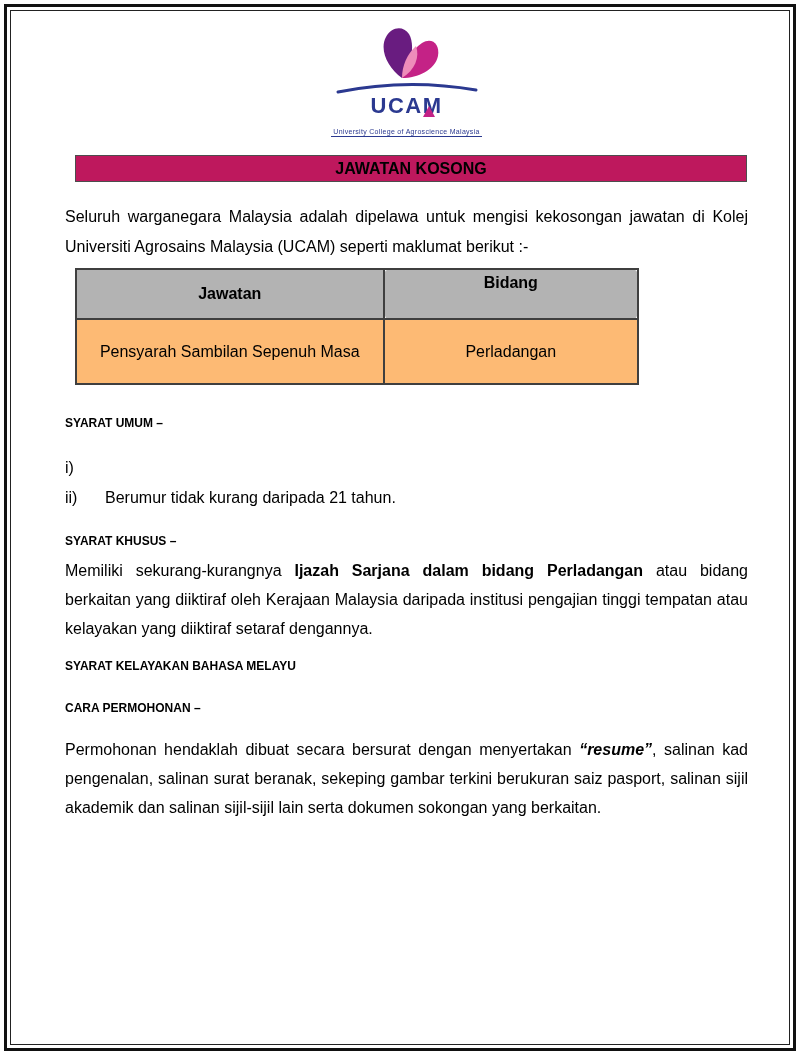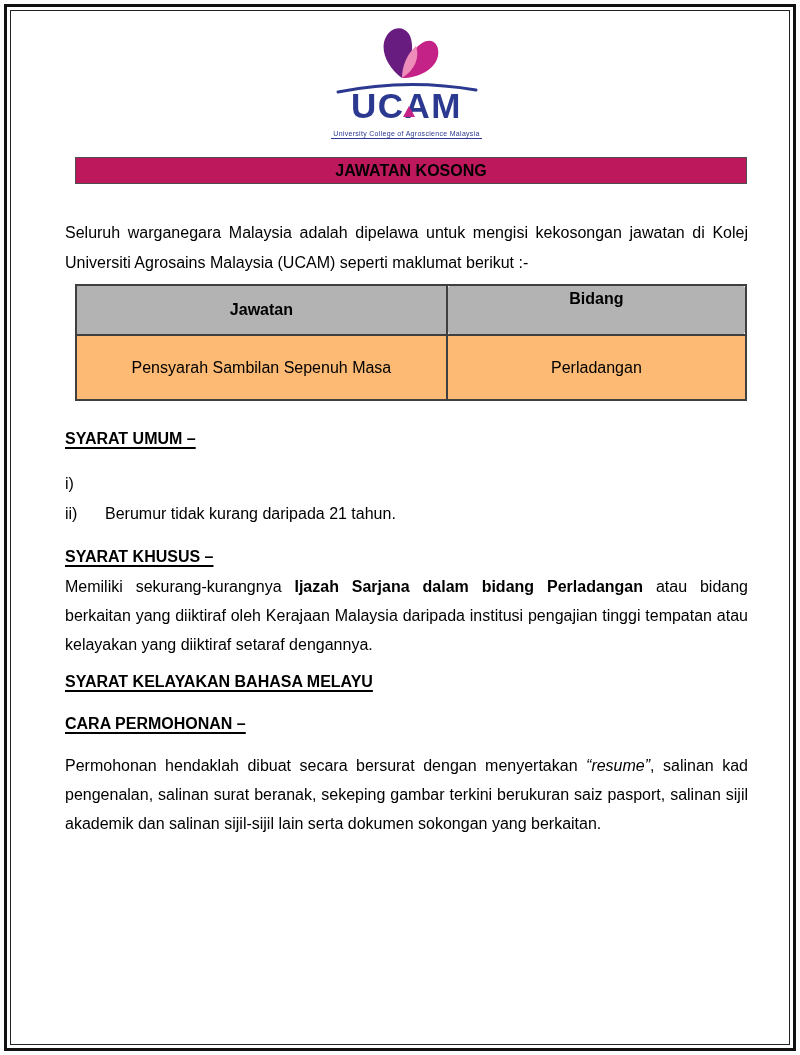--- a/index.html
+++ b/index.html
@@ -26,21 +26,21 @@
   }
   
   .logo-wrap { margin-top: 26px; text-align: center; }
   .logo-inner { display: inline-block; text-align: center; }
   .logo-svg { display: block; margin: 0 auto; }
   .arc-path { fill: none; stroke: #2b3990; stroke-width: 3; stroke-linecap: round; }
   .wordmark {
     position: relative;
     display: inline-block;
     margin-top: -4px;
-    font-size: 35px;
+    font-size: 22px;
     font-weight: bold;
     letter-spacing: 1.5px;
     line-height: 28px;
     color: #2b3990;
   }
   .a-accent {
     position: absolute;
     left: 52px; bottom: 3px;
     width: 0; height: 0;
     border-left: 6px solid transparent;
@@ -68,43 +68,42 @@
     text-align: center;
     font-weight: bold;
     font-size: 16px;
   }
   
   .para {
     font-size: 16px;
     line-height: 29px;
     text-align: justify;
   }
-  .intro { margin-top: 34px; line-height: 30px; }
+  .intro { margin-top: 20px; line-height: 30px; }
   .section-heading {
-    font-size: 16px;
+    font-size: 12px;
     font-weight: bold;
-    text-decoration: underline;
     text-underline-offset: 3px;
     text-decoration-thickness: 1.5px;
     line-height: 30px;
   }
   .h-umum   { margin-top: 23px; }
   .list     { margin-top: 15px; font-size: 16px; line-height: 30px; }
   .list-item{ display: flex; }
   .marker   { width: 40px; flex: 0 0 40px; }
   .h-khusus { margin-top: 13px; }
   .p-khusus { }
   .h-bahasa { margin-top: 8px; }
   .p-bahasa { margin-top: 12px; }
   .h-cara   { margin-top: 12px; }
   .p-cara   { margin-top: 12px; }
   
   .jobs-table {
     margin: 6px 0 0 10px;
-    width: 672px;
+    width: 564px;
     border-collapse: collapse;
     font-size: 16px;
     padding-left: 44px;
   }
   .jobs-table th, .jobs-table td {
     border: 2px solid #3f3f3f;
     text-align: center;
     font-weight: normal;
   }
   .jobs-table th {
@@ -168,15 +167,15 @@
       <span class="li-text">Berumur tidak kurang daripada 21 tahun.</span>
     </div>
   </div>
 
   <div class="section-heading h-khusus">SYARAT KHUSUS –</div>
   <p class="para p-khusus"><span>Memiliki sekurang-kurangnya </span><span style="font-weight: bold;">Ijazah Sarjana dalam bidang Perladangan</span><span> atau bidang berkaitan yang diiktiraf oleh Kerajaan Malaysia daripada institusi pengajian tinggi tempatan atau kelayakan yang diiktiraf setaraf dengannya.</span></p>
 
   <div class="section-heading h-bahasa">SYARAT KELAYAKAN BAHASA MELAYU</div>
 
   <div class="section-heading h-cara">CARA PERMOHONAN –</div>
-  <p class="para p-cara"><span>Permohonan hendaklah dibuat secara bersurat dengan menyertakan </span><span style="font-style: italic;">“resume”</span><span>, salinan kad pengenalan, salinan surat beranak, sekeping gambar terkini berukuran saiz pasport, salinan sijil akademik dan salinan sijil-sijil lain serta dokumen sokongan yang berkaitan.</span></p>
+  <p class="para p-cara"><span>Permohonan hendaklah dibuat secara bersurat dengan menyertakan </span><span style="font-style: italic; font-weight: bold;">“resume”</span><span>, salinan kad pengenalan, salinan surat beranak, sekeping gambar terkini berukuran saiz pasport, salinan sijil akademik dan salinan sijil-sijil lain serta dokumen sokongan yang berkaitan.</span></p>
 
 </div>
 
 </body></html>

